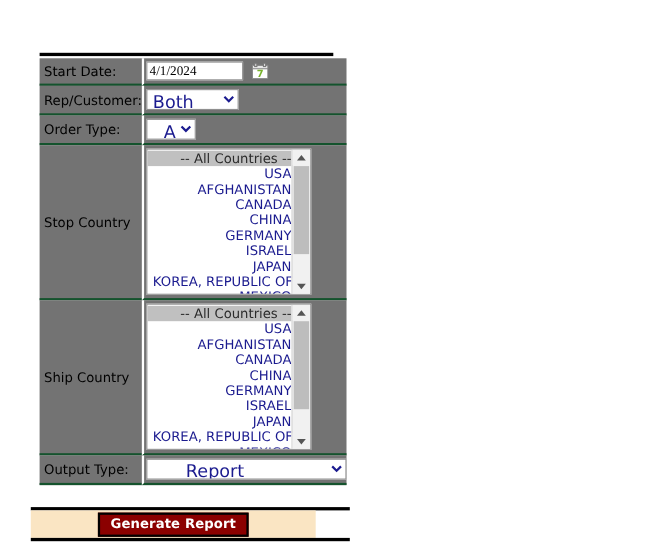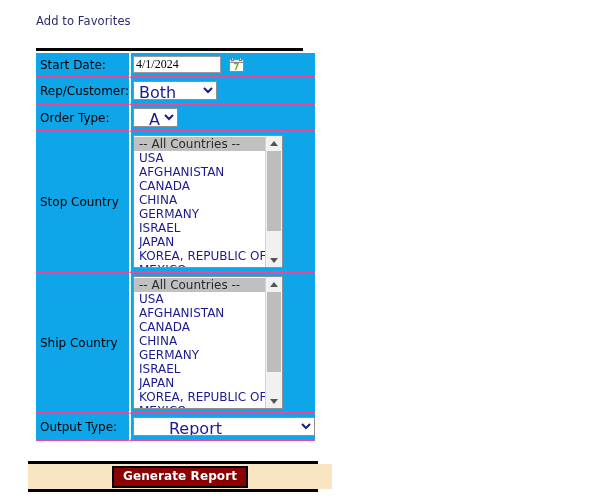--- a/index.html
+++ b/index.html
@@ -56,22 +56,22 @@
   .form-table {
     position: absolute;
     left: 36px;
     top: 53px;
     width: 267px;
     border-collapse: separate;
     border-spacing: 0;
   }
   .form-table tr { }
   .form-table td {
-    background: #0ea5e9;
-    border-bottom: 2px solid #ec4899;
+    background: #737373;
+    border-bottom: 2px solid #14532d;
     padding: 0;
     vertical-align: middle;
   }
   td.lbl {
     width: 86px;
     padding: 3px 0 3px 4px;
     font-size: 12px;
     color: #000000;
     white-space: nowrap;
   }
@@ -132,20 +132,21 @@
     right: 17px;
     padding: 1px 0 0 0;
   }
   .opt {
     font-size: 12px;
     line-height: 14px;
     color: #1b1b8f;
     padding: 0 0 0 5px;
     white-space: nowrap;
     overflow: hidden;
+    text-align: right;
   }
   .opt.selected {
     background: #c0c0c0;
     color: #2b2b2b;
   }
 
   .lb-scroll {
     position: absolute;
     top: 0; right: 0; bottom: 0;
     width: 16px;
@@ -184,21 +185,21 @@
     left: 28px;
     top: 461px;
     width: 290px;
     height: 3px;
     background: #000000;
   }
   .footer-bar {
     position: absolute;
     left: 28px;
     top: 464px;
-    width: 304px;
+    width: 259px;
     height: 25px;
     background: #fae5c3;
     display: flex;
     align-items: center;
     justify-content: center;
   }
   .footer-rule-bottom {
     position: absolute;
     left: 28px;
     top: 489px;
@@ -218,21 +219,20 @@
     cursor: pointer;
     line-height: 13px;
     letter-spacing: 0.1px;
   }
 </style>
 </head>
 <body>
 
 <div class="page">
 
-  <a class="fav-link" href="#">Add to Favorites</a>
 
 
   <div class="title-rule"></div>
 
   <table class="form-table">
     <tbody>
 
       <tr>
         <td class="lbl">Start Date:</td>
         <td class="fld">

